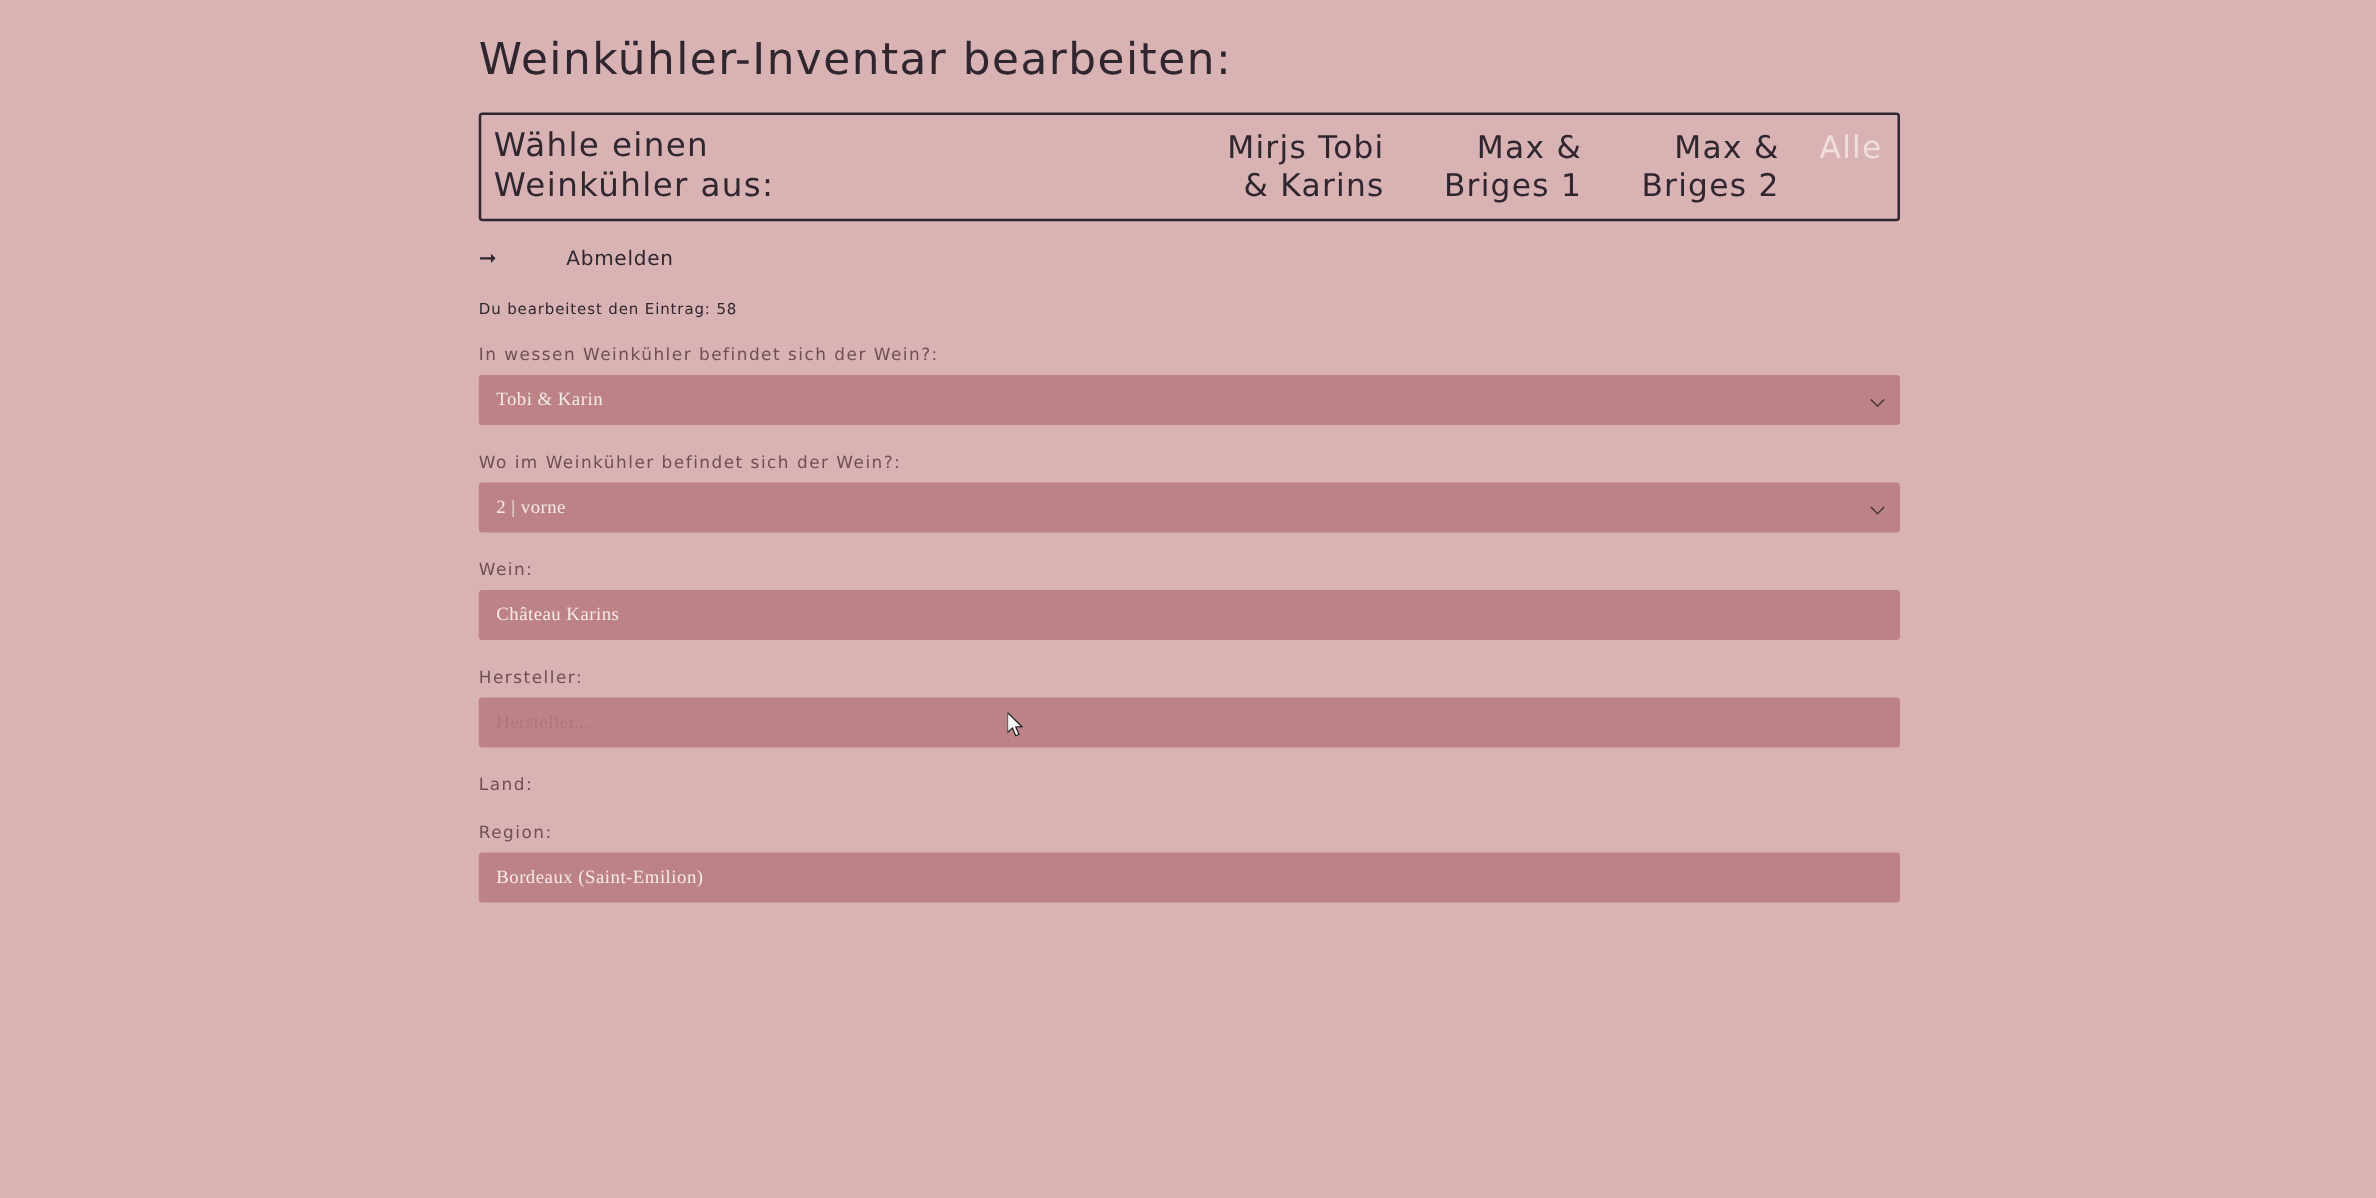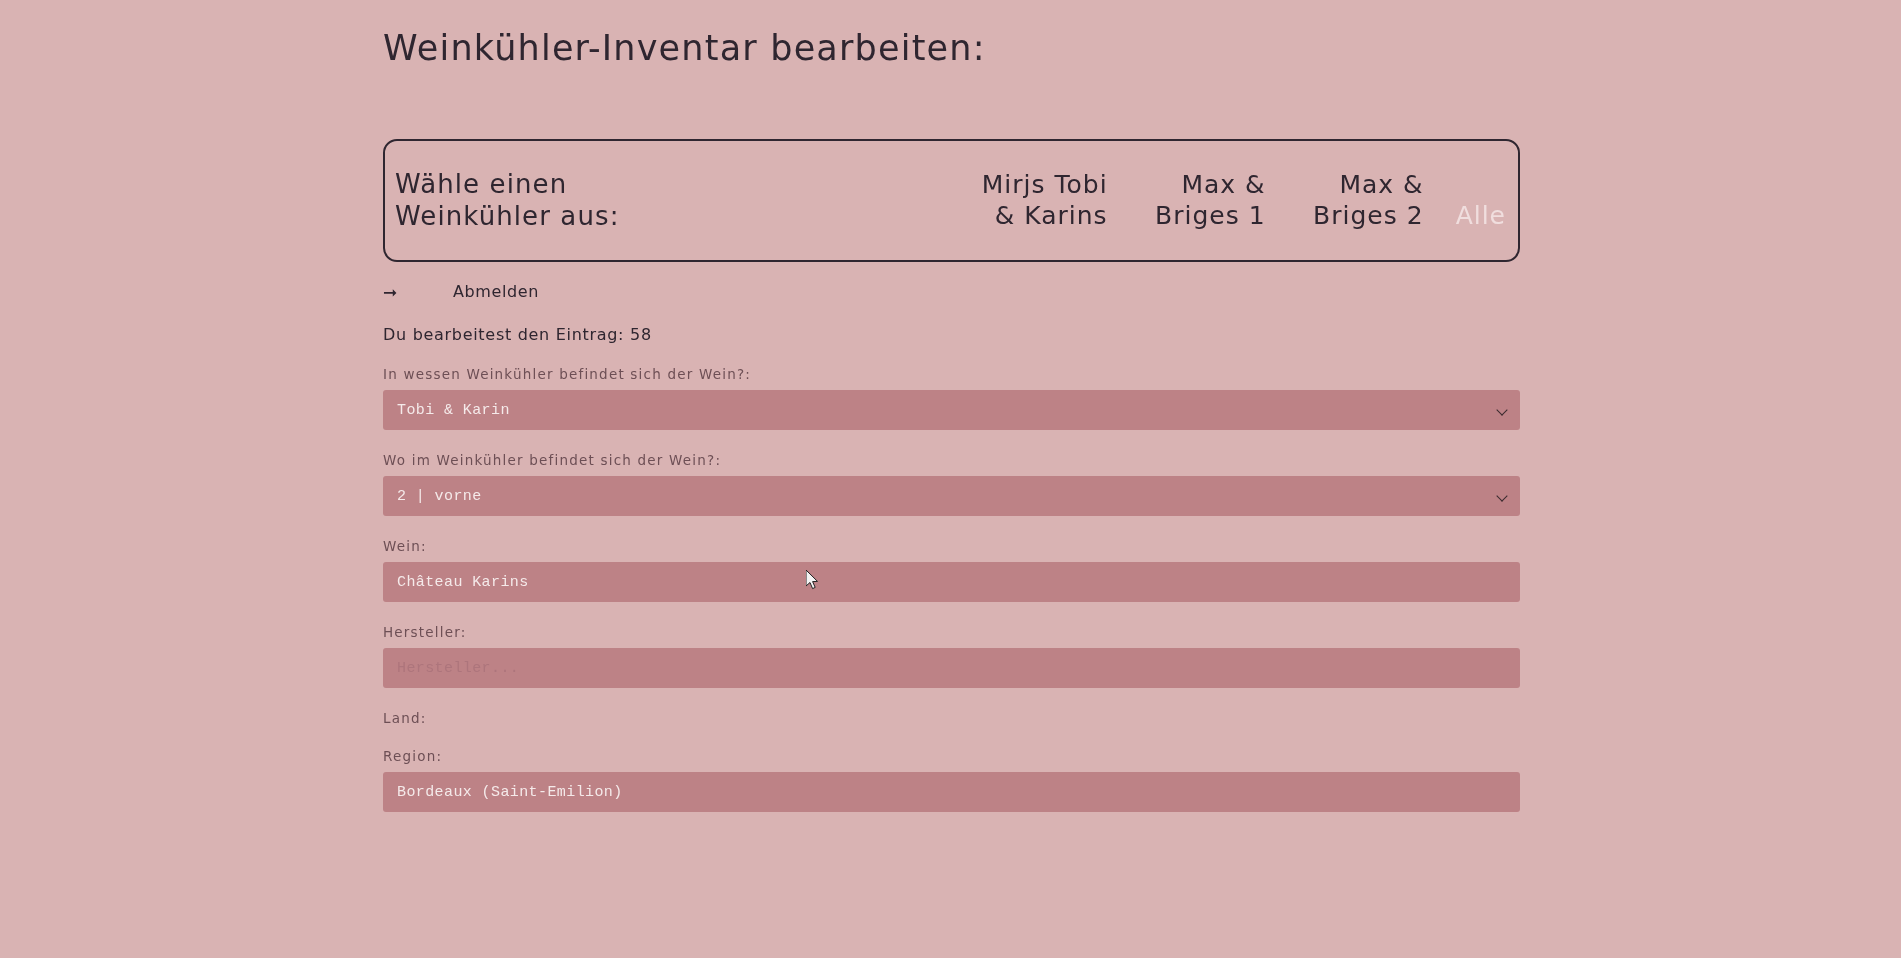--- a/index.html
+++ b/index.html
@@ -32,41 +32,41 @@
     font-size: 35px;
     letter-spacing: 1.2px;
     font-weight: 400;
     color: #2f2630;
     margin: 0;
     padding-top: 27px;
     line-height: 1.2;
   }
 
   .cooler-select-box {
-    margin-top: 70px;
+    margin-top: 21px;
     border: 2px solid #2f2630;
-    border-radius: 14px;
-    height: 123px;
+    border-radius: 3px;
+    height: 87px;
     display: flex;
     align-items: center;
     box-sizing: border-box;
     padding: 0 8px 0 10px;
   }
   .cooler-prompt {
     font-size: 26px;
     line-height: 1.23;
     letter-spacing: 1.1px;
     color: #2f2630;
     width: 330px;
     flex: 0 0 330px;
   }
   .cooler-links {
     flex: 1 1 auto;
     display: flex;
-    align-items: flex-end;
+    align-items: flex-start;
     justify-content: flex-end;
     gap: 0px;
   }
   .cooler-link {
     font-size: 25px;
     line-height: 1.23;
     letter-spacing: 1px;
     color: #2f2630;
     text-align: right;
     text-decoration: none;
@@ -104,21 +104,21 @@
   .logout-link {
     color: #2f2630;
     text-decoration: none;
     cursor: pointer;
     font-size: 16px;
     margin-left: 44px;
   }
 
   .entry-info {
     margin-top: 24px;
-    font-size: 16px;
+    font-size: 12px;
     letter-spacing: 0.7px;
     color: #2f2630;
   }
 
   .field {
     margin-top: 22px;
   }
   .field-label {
     font-size: 13.5px;
     letter-spacing: 1.2px;
@@ -137,21 +137,21 @@
     display: flex;
     align-items: center;
     padding: 0 14px;
     color: #f3e6e6;
     font-size: 15px;
     letter-spacing: 0.6px;
     font-family: "DejaVu Serif", serif;
     cursor: pointer;
   }
   .control .value {
-    font-family: Liberation Mono, monospace;
+    font-family: Liberation Serif, serif;
     font-size: 15px;
     color: #f5eaea;
     letter-spacing: 0.4px;
     text-align: right;
   }
   .control .value.placeholder {
     color: #ad757c;
   }
   .chevron {
     position: absolute;

